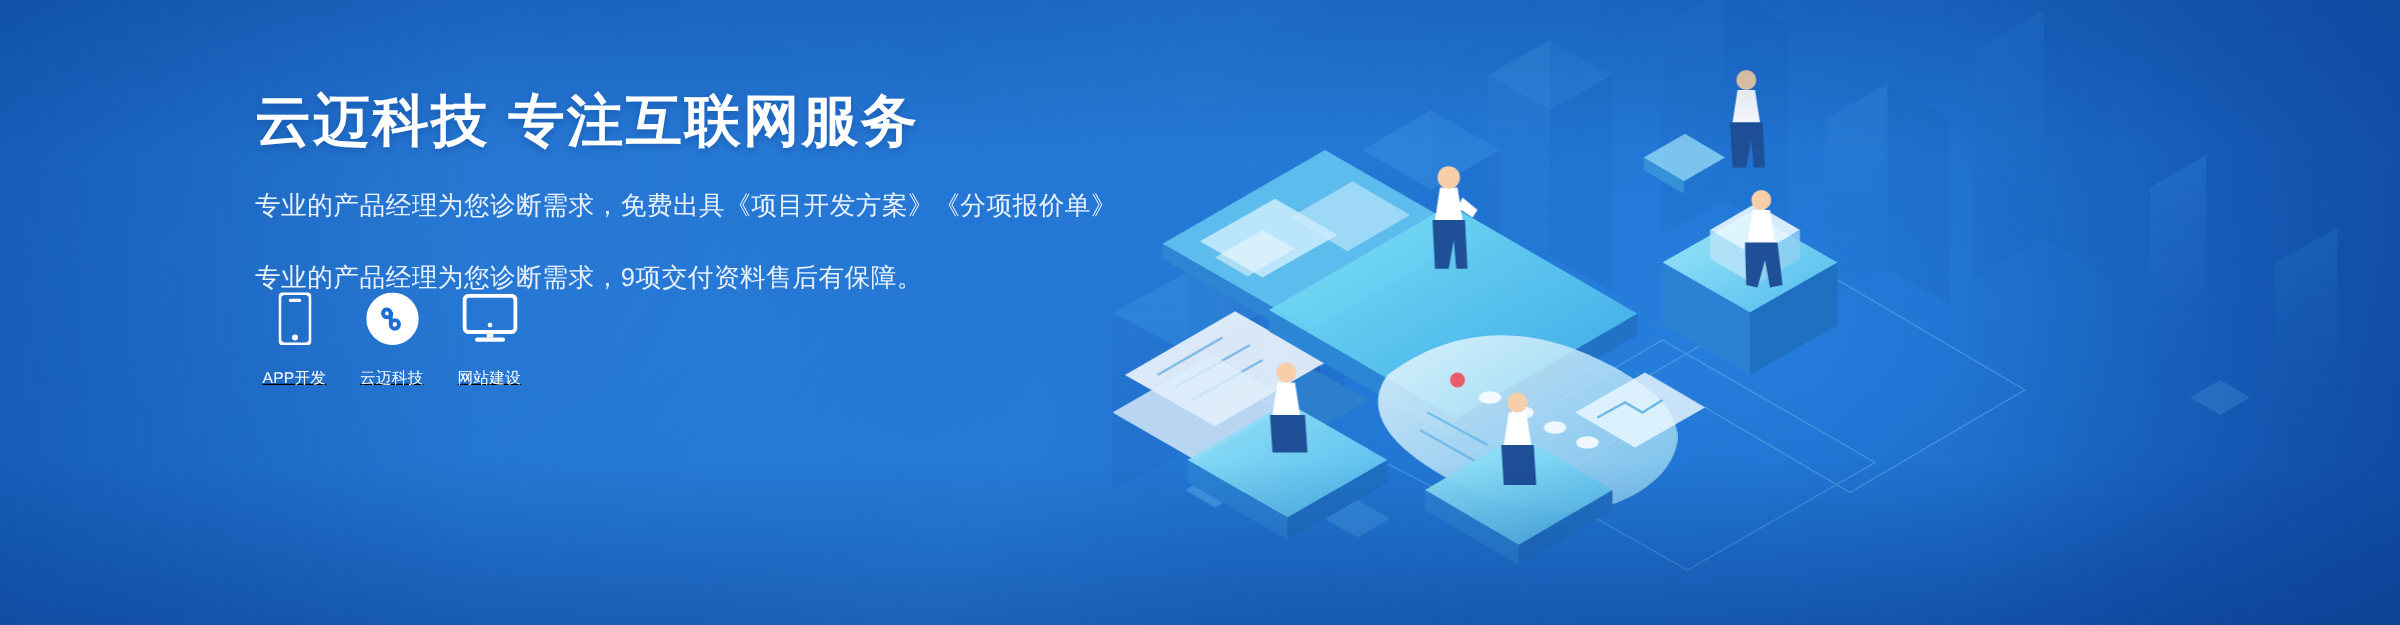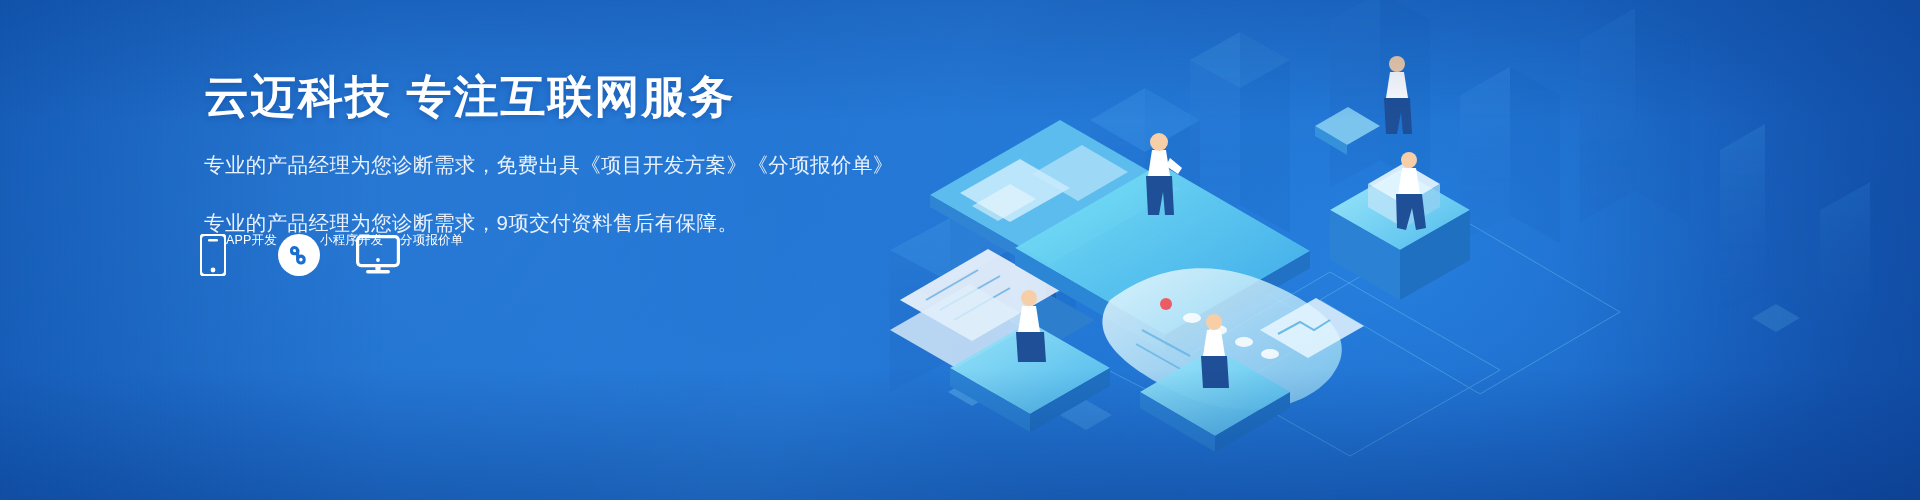--- a/index.html
+++ b/index.html
@@ -57,23 +57,24 @@
   
   .services {
     position:absolute;
     left:200px; top:232px;
     display:flex;
     align-items:flex-start;
   }
   .service {
     width:71px;
     display:flex;
-    flex-direction:row;
-    align-items:flex-start;
+    flex-direction:column;
+    align-items:center;
     margin-right:7px;
+    text-decoration:underline;
   }
   .service:last-child { margin-right:0; }
   .service .glyph {
     height:46px;
     display:flex; align-items:center; justify-content:center;
     margin-bottom:16px;
   }
   .service .glyph svg { display:block; fill:#ffffff; }
   .service .cap {
     font-size:12.5px;
@@ -308,32 +309,32 @@
     </div>
 
     <div class="service">
       <span class="glyph">
         <svg width="42" height="42" viewBox="0 0 42 42">
           <circle cx="21" cy="21" r="21" fill="#ffffff"></circle>
           <path d="M13.5 16.5 C 13.5 12.4, 19.6 12.4, 19.6 17.2 L19.6 25.6 C19.6 30.1, 26.2 30.1, 26.2 25.4 C26.2 21.0, 19.6 21.0, 19.6 25.4" fill="none" stroke="#1b6fd0" stroke-width="3.1" stroke-linecap="round"></path>
           <path d="M13.5 16.5 C13.5 20.9, 20.0 20.9, 20.0 16.6" fill="none" stroke="#1b6fd0" stroke-width="3.1" stroke-linecap="round"></path>
         </svg>
       </span>
-      <span class="cap">小程序开发</span>
+      <span class="cap">云迈科技</span>
     </div>
 
 
     <div class="service">
       <span class="glyph">
         <svg width="44" height="40" viewBox="0 0 44 40">
           <rect x="1.6" y="1.6" width="40.8" height="29" rx="3.5" fill="none" stroke="#ffffff" stroke-width="3.2"></rect>
           <circle cx="22" cy="25" r="1.9" fill="#ffffff"></circle>
           <rect x="19.4" y="30.6" width="5.2" height="4.4" fill="#ffffff"></rect>
           <rect x="10" y="35" width="24" height="3.4" rx="1.7" fill="#ffffff"></rect>
         </svg>
       </span>
-      <span class="cap">分项报价单</span>
+      <span class="cap">网站建设</span>
     </div>
 
 
   </div>
 
 </div>
 
 </body></html>

